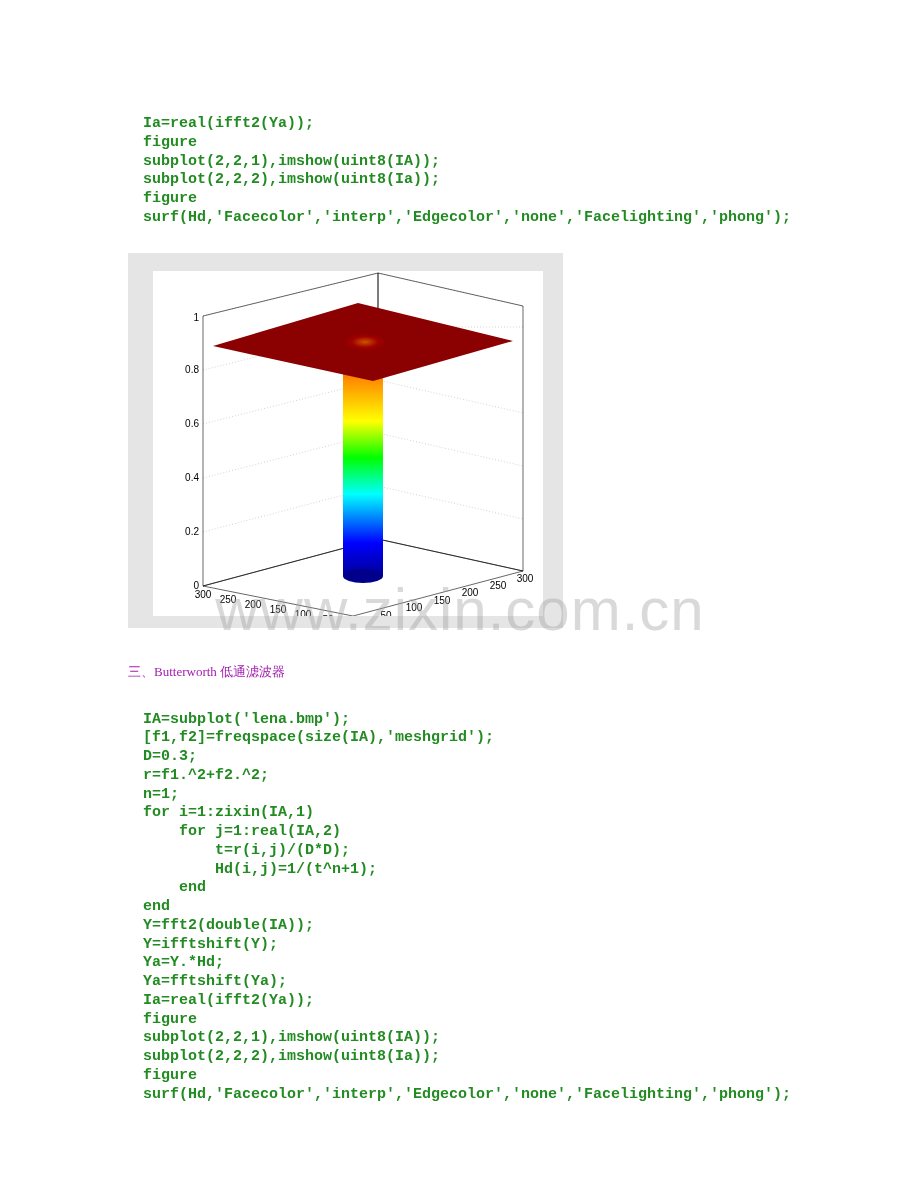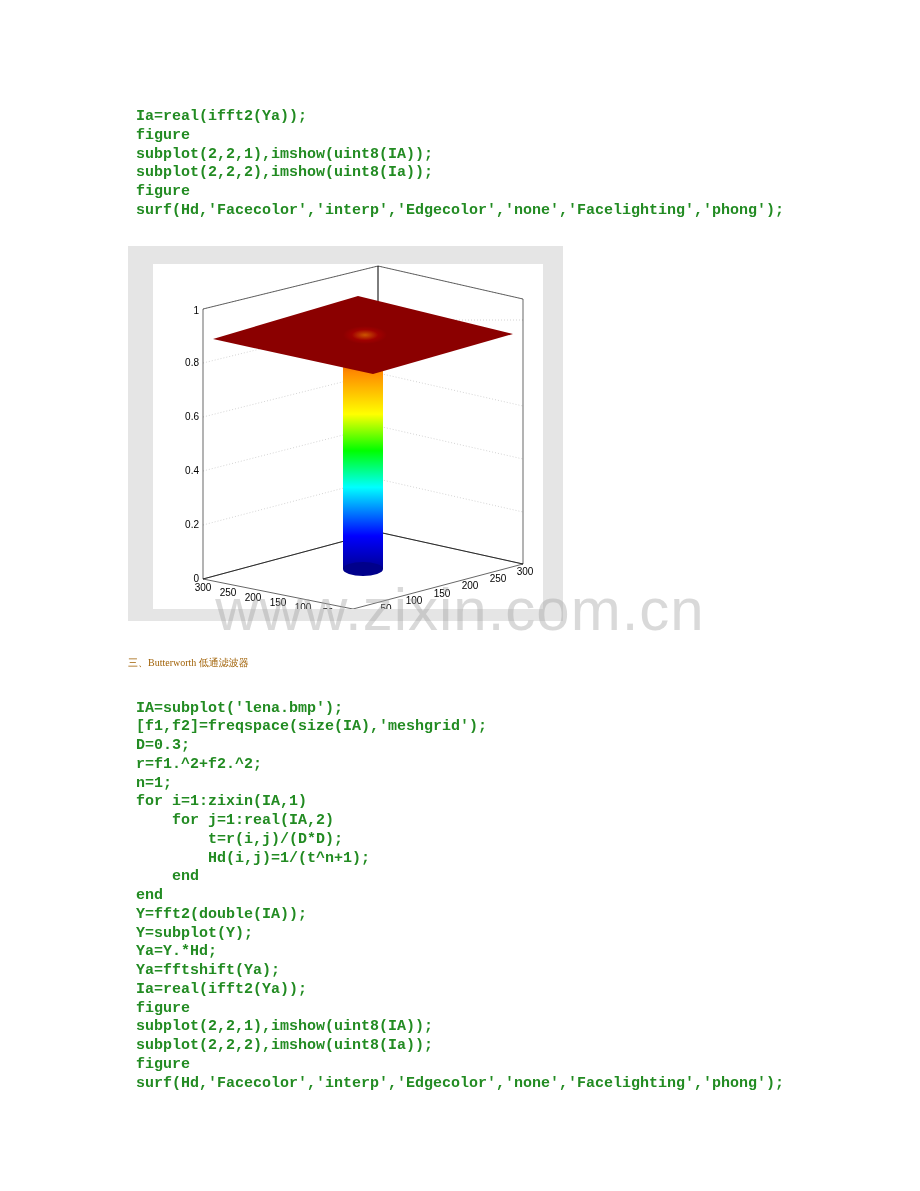--- a/index.html
+++ b/index.html
@@ -13,43 +13,43 @@
       padding: 100px 128px 80px 128px;
       position: relative;
     }
     .code-block {
       font-family: "Courier New", monospace;
       font-size: 15px;
       font-weight: bold;
       color: #228b22;
       white-space: pre;
       line-height: 1.25;
-      margin: 8px;
+      margin: 15px;
     }
     .figure-container {
       width: 435px;
       height: 375px;
       background: #e5e5e5;
       margin-top: 25px;
       margin-bottom: 35px;
       position: relative;
       overflow: hidden;
     }
     .figure-inner {
       position: absolute;
       left: 25px;
       top: 18px;
       width: 390px;
       height: 345px;
       background: #ffffff;
     }
     .heading {
       font-family: "SimSun", serif;
-      font-size: 10px;
-      color: #a16207;
+      font-size: 13px;
+      color: #a21caf;
       margin: 0 0 30px 0;
     }
     .watermark {
       position: absolute;
       left: 50%;
       top: 575px;
       transform: translateX(-50%);
       font-family: Arial, sans-serif;
       font-size: 60px;
       color: rgba(160,160,160,0.4);
@@ -164,21 +164,21 @@
 <span>D=0.3;</span>
 <span>r=f1.^2+f2.^2;</span>
 <span>n=1;</span>
 <span>for i=1:zixin(IA,1)</span>
 <span>    for j=1:real(IA,2)</span>
 <span>        t=r(i,j)/(D*D);</span>
 <span>        Hd(i,j)=1/(t^n+1);</span>
 <span>    end</span>
 <span>end</span>
 <span>Y=fft2(double(IA));</span>
-<span>Y=subplot(Y);</span>
+<span>Y=ifftshift(Y);</span>
 <span>Ya=Y.*Hd;</span>
 <span>Ya=fftshift(Ya);</span>
 <span>Ia=real(ifft2(Ya));</span>
 <span>figure</span>
 <span>subplot(2,2,1),imshow(uint8(IA));</span>
 <span>subplot(2,2,2),imshow(uint8(Ia));</span>
 <span>figure</span>
 <span>surf(Hd,'Facecolor','interp','Edgecolor','none','Facelighting','phong');</span></pre>
 
   <div class="watermark">www.zixin.com.cn</div>

